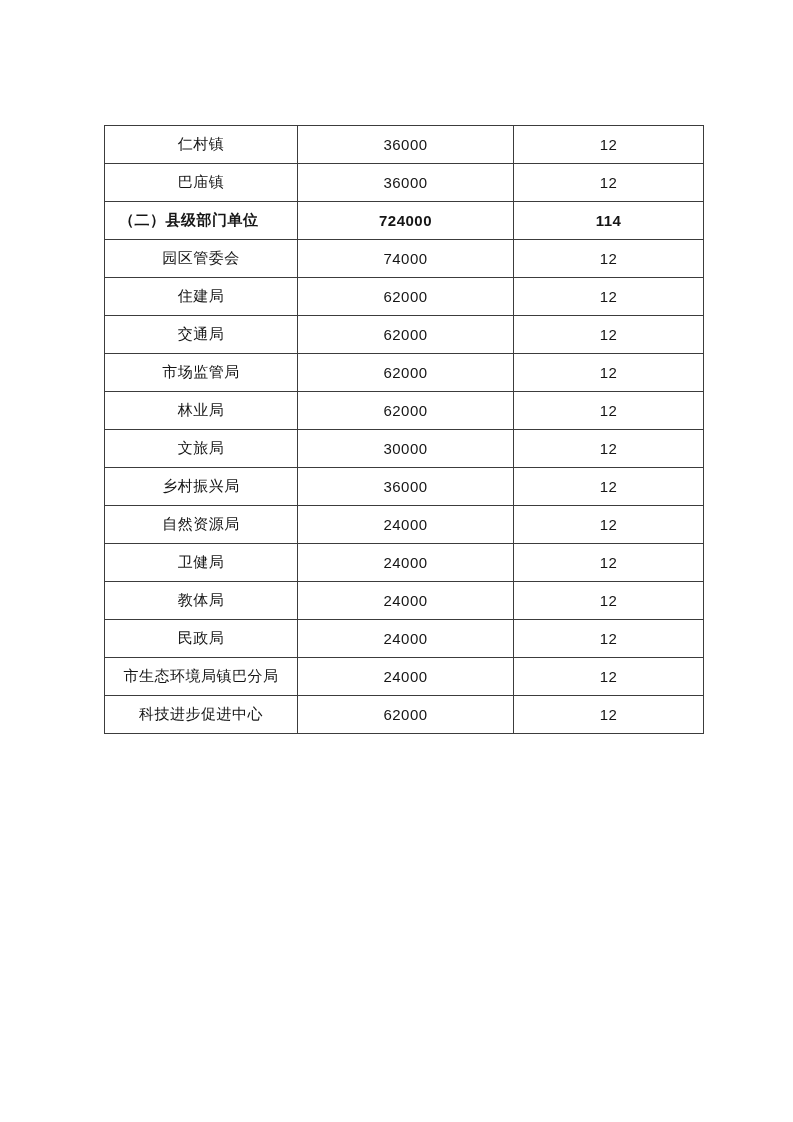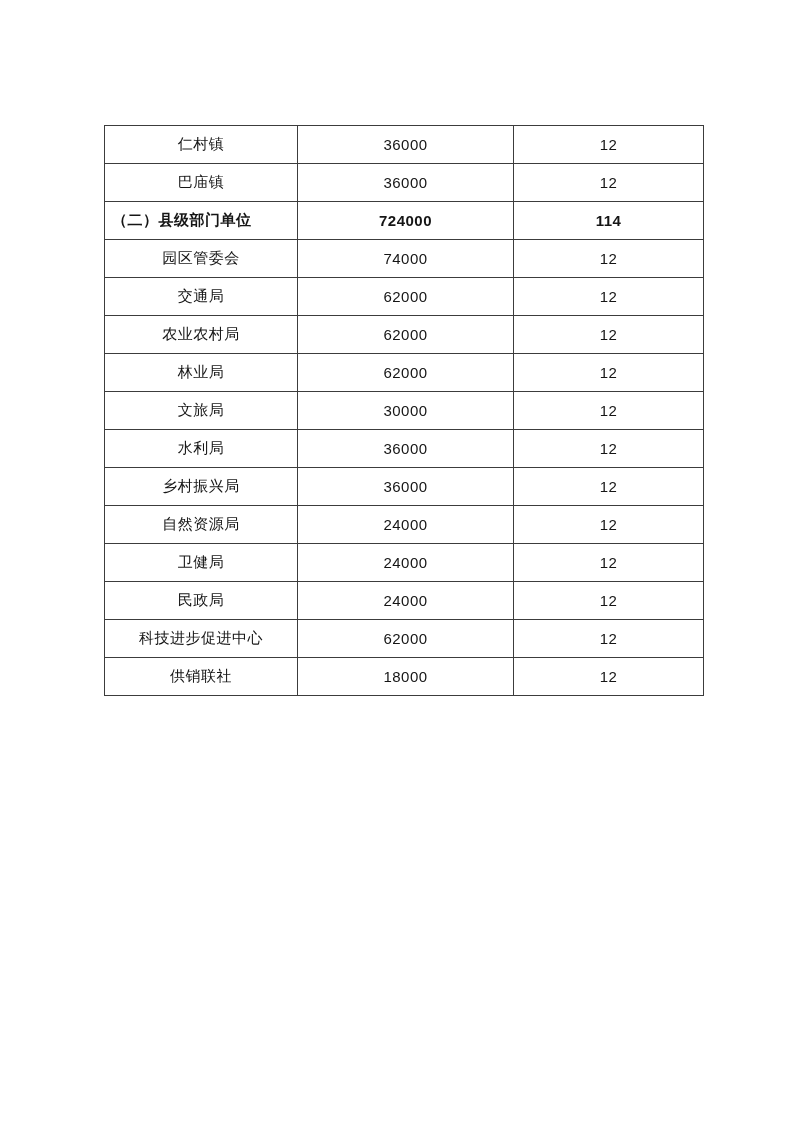--- a/index.html
+++ b/index.html
@@ -33,21 +33,21 @@
     color: #151515;
     letter-spacing: 0.5px;
     overflow: hidden;
     white-space: nowrap;
   }
   tr.section td {
     font-weight: bold;
   }
   tr.section td.unit {
     text-align: left;
-    padding-left: 7px;
+    padding-left: 14px;
   }
   .page-number {
     position: absolute;
     left: 102px;
     top: 1014px;
     font-family: "Liberation Serif", "DejaVu Serif", serif;
     font-size: 17px;
     color: #c2410c;
     letter-spacing: 1px;
   }
@@ -77,70 +77,75 @@
           <td class="unit">（二）县级部门单位</td>
           <td class="amount">724000</td>
           <td class="count">114</td>
         </tr>
         <tr>
           <td class="unit">园区管委会</td>
           <td class="amount">74000</td>
           <td class="count">12</td>
         </tr>
         <tr>
+          <td class="unit">住建局</td>
+          <td class="amount">62000</td>
+          <td class="count">12</td>
+        </tr>
+        <tr>
           <td class="unit">交通局</td>
           <td class="amount">62000</td>
           <td class="count">12</td>
         </tr>
         <tr>
-          <td class="unit">农业农村局</td>
+          <td class="unit">市场监管局</td>
           <td class="amount">62000</td>
           <td class="count">12</td>
         </tr>
         <tr>
           <td class="unit">林业局</td>
           <td class="amount">62000</td>
           <td class="count">12</td>
         </tr>
         <tr>
           <td class="unit">文旅局</td>
           <td class="amount">30000</td>
-          <td class="count">12</td>
-        </tr>
-        <tr>
-          <td class="unit">水利局</td>
-          <td class="amount">36000</td>
           <td class="count">12</td>
         </tr>
         <tr>
           <td class="unit">乡村振兴局</td>
           <td class="amount">36000</td>
           <td class="count">12</td>
         </tr>
         <tr>
           <td class="unit">自然资源局</td>
           <td class="amount">24000</td>
           <td class="count">12</td>
         </tr>
         <tr>
           <td class="unit">卫健局</td>
           <td class="amount">24000</td>
           <td class="count">12</td>
         </tr>
         <tr>
+          <td class="unit">教体局</td>
+          <td class="amount">24000</td>
+          <td class="count">12</td>
+        </tr>
+        <tr>
           <td class="unit">民政局</td>
+          <td class="amount">24000</td>
+          <td class="count">12</td>
+        </tr>
+        <tr>
+          <td class="unit">市生态环境局镇巴分局</td>
           <td class="amount">24000</td>
           <td class="count">12</td>
         </tr>
         <tr>
           <td class="unit">科技进步促进中心</td>
           <td class="amount">62000</td>
           <td class="count">12</td>
         </tr>
-        <tr>
-          <td class="unit">供销联社</td>
-          <td class="amount">18000</td>
-          <td class="count">12</td>
-        </tr>
       </tbody>
   </table>
   <div class="page-number">- 24 -</div>
 </div>
 
 </body></html>

